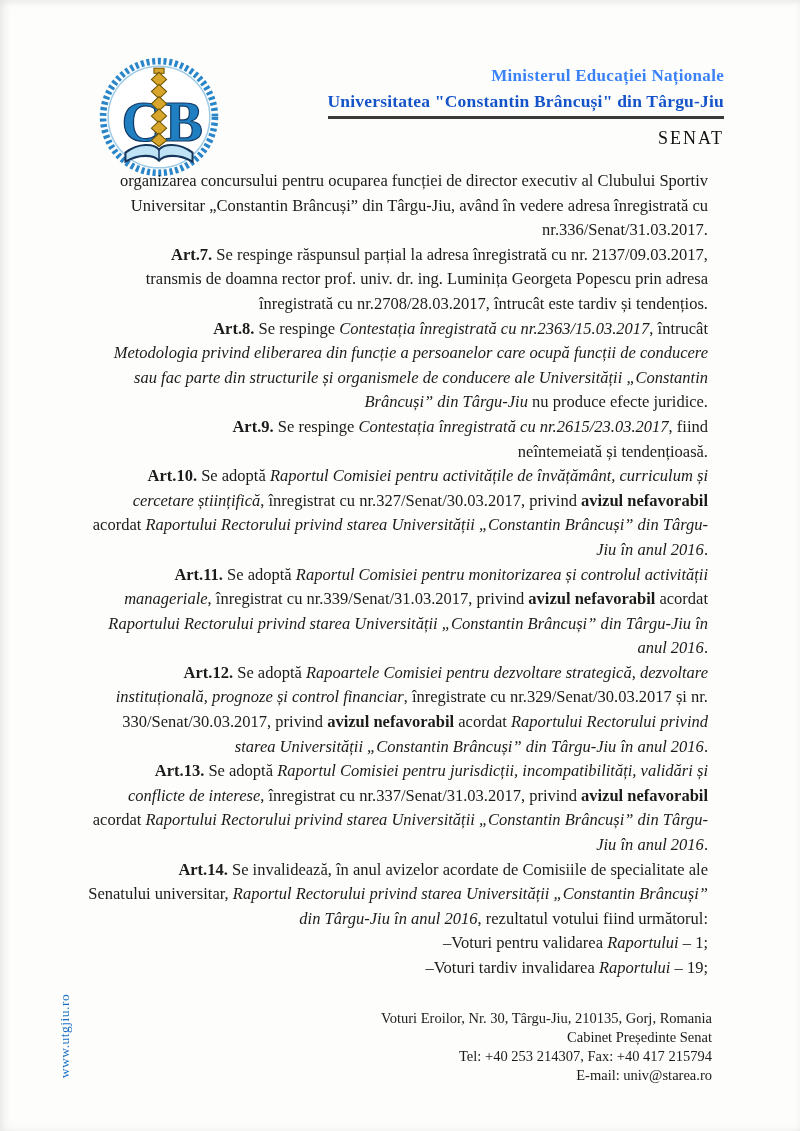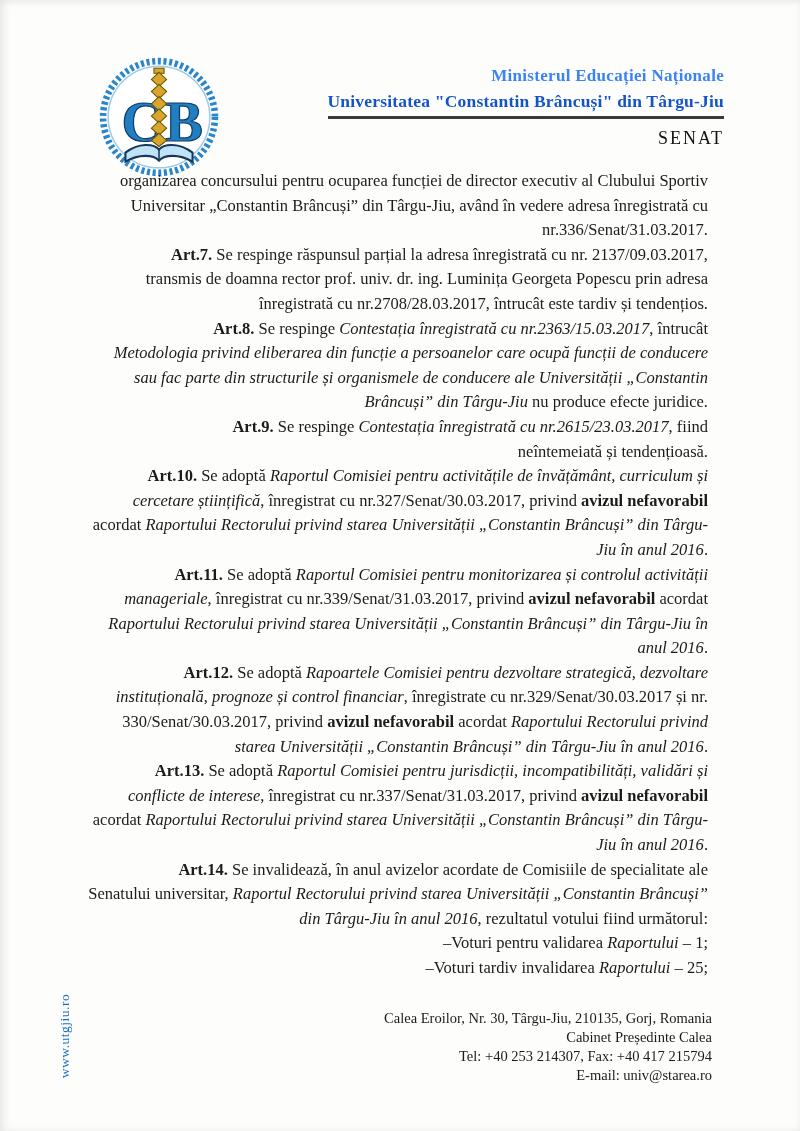--- a/index.html
+++ b/index.html
@@ -99,25 +99,25 @@
       <p class="para"><span>organizarea concursului pentru ocuparea funcției de director executiv al Clubului Sportiv Universitar „Constantin Brâncuși” din Târgu-Jiu, având în vedere adresa înregistrată cu nr.336/Senat/31.03.2017.</span></p>
       <p class="para indent"><span style="font-weight: 700; margin-top: 28px;">Art.7.</span><span> Se respinge răspunsul parțial la adresa înregistrată cu nr. 2137/09.03.2017, transmis de doamna rector prof. univ. dr. ing. Luminița Georgeta Popescu prin adresa înregistrată cu nr.2708/28.03.2017, întrucât este tardiv și tendențios.</span></p>
       <p class="para indent"><span style="font-weight: 700;">Art.8.</span><span> Se respinge </span><span style="font-style: italic;">Contestația înregistrată cu nr.2363/15.03.2017</span><span>, întrucât </span><span style="font-style: italic;">Metodologia privind eliberarea din funcție a persoanelor care ocupă funcții de conducere sau fac parte din structurile și organismele de conducere ale Universității „Constantin Brâncuși” din Târgu-Jiu</span><span> nu produce efecte juridice.</span></p>
       <p class="para indent"><span style="font-weight: 700; margin-left: 35px;">Art.9.</span><span> Se respinge </span><span style="font-style: italic;">Contestația înregistrată cu nr.2615/23.03.2017</span><span>, fiind neîntemeiată și tendențioasă.</span></p>
       <p class="para indent"><span style="font-weight: 700;">Art.10.</span><span> Se adoptă </span><span style="font-style: italic;">Raportul Comisiei pentru activitățile de învățământ, curriculum și cercetare științifică</span><span>, înregistrat cu nr.327/Senat/30.03.2017, privind </span><span style="font-weight: 700;">avizul nefavorabil</span><span> acordat </span><span style="font-style: italic;">Raportului Rectorului privind starea Universității „Constantin Brâncuși” din Târgu-Jiu în anul 2016</span><span>.</span></p>
       <p class="para indent"><span style="font-weight: 700;">Art.11.</span><span> Se adoptă </span><span style="font-style: italic;">Raportul Comisiei pentru monitorizarea și controlul activității manageriale</span><span>, înregistrat cu nr.339/Senat/31.03.2017, privind </span><span style="font-weight: 700;">avizul nefavorabil</span><span> acordat </span><span style="font-style: italic;">Raportului Rectorului privind starea Universității „Constantin Brâncuși” din Târgu-Jiu în anul 2016</span><span>.</span></p>
       <p class="para indent"><span style="font-weight: 700;">Art.12.</span><span> Se adoptă </span><span style="font-style: italic;">Rapoartele Comisiei pentru dezvoltare strategică, dezvoltare instituțională, prognoze și control financiar</span><span>, înregistrate cu nr.329/Senat/30.03.2017 și nr. 330/Senat/30.03.2017, privind </span><span style="font-weight: 700;">avizul nefavorabil</span><span> acordat </span><span style="font-style: italic;">Raportului Rectorului privind starea Universității „Constantin Brâncuși” din Târgu-Jiu în anul 2016</span><span>.</span></p>
       <p class="para indent"><span style="font-weight: 700;">Art.13.</span><span> Se adoptă </span><span style="font-style: italic;">Raportul Comisiei pentru jurisdicții, incompatibilități, validări și conflicte de interese</span><span>, înregistrat cu nr.337/Senat/31.03.2017, privind </span><span style="font-weight: 700;">avizul nefavorabil</span><span> acordat </span><span style="font-style: italic;">Raportului Rectorului privind starea Universității „Constantin Brâncuși” din Târgu-Jiu în anul 2016</span><span>.</span></p>
       <p class="para indent"><span style="font-weight: 700;">Art.14.</span><span> Se invalidează, în anul avizelor acordate de Comisiile de specialitate ale Senatului universitar, </span><span style="font-style: italic;">Raportul Rectorului privind starea Universității „Constantin Brâncuși” din Târgu-Jiu în anul 2016</span><span>, rezultatul votului fiind următorul:</span></p>
       <p class="para bullet-item"><span class="dash">–</span><span>Voturi pentru validarea </span><span style="font-style: italic;">Raportului</span><span> – 1;</span></p>
-      <p class="para bullet-item"><span class="dash">–</span><span>Voturi tardiv invalidarea </span><span style="font-style: italic;">Raportului</span><span> – 25;</span></p>
+      <p class="para bullet-item"><span class="dash">–</span><span>Voturi tardiv invalidarea </span><span style="font-style: italic;">Raportului</span><span> – 19;</span></p>
     </div>
 
   <div class="vertical-url" id="vertical-url" style="color: rgb(26, 111, 197);">www.utgjiu.ro</div>
 
   <div class="footer">
-    <div>Calea Eroilor, Nr. 30, Târgu-Jiu, 210135, Gorj, Romania</div>
-    <div>Cabinet Președinte Calea</div>
+    <div>Voturi Eroilor, Nr. 30, Târgu-Jiu, 210135, Gorj, Romania</div>
+    <div>Cabinet Președinte Senat</div>
     <div>Tel: +40 253 214307, Fax: +40 417 215794</div>
     <div>E-mail: univ@starea.ro</div>
   </div>
 
 </div>
 
 </body></html>

